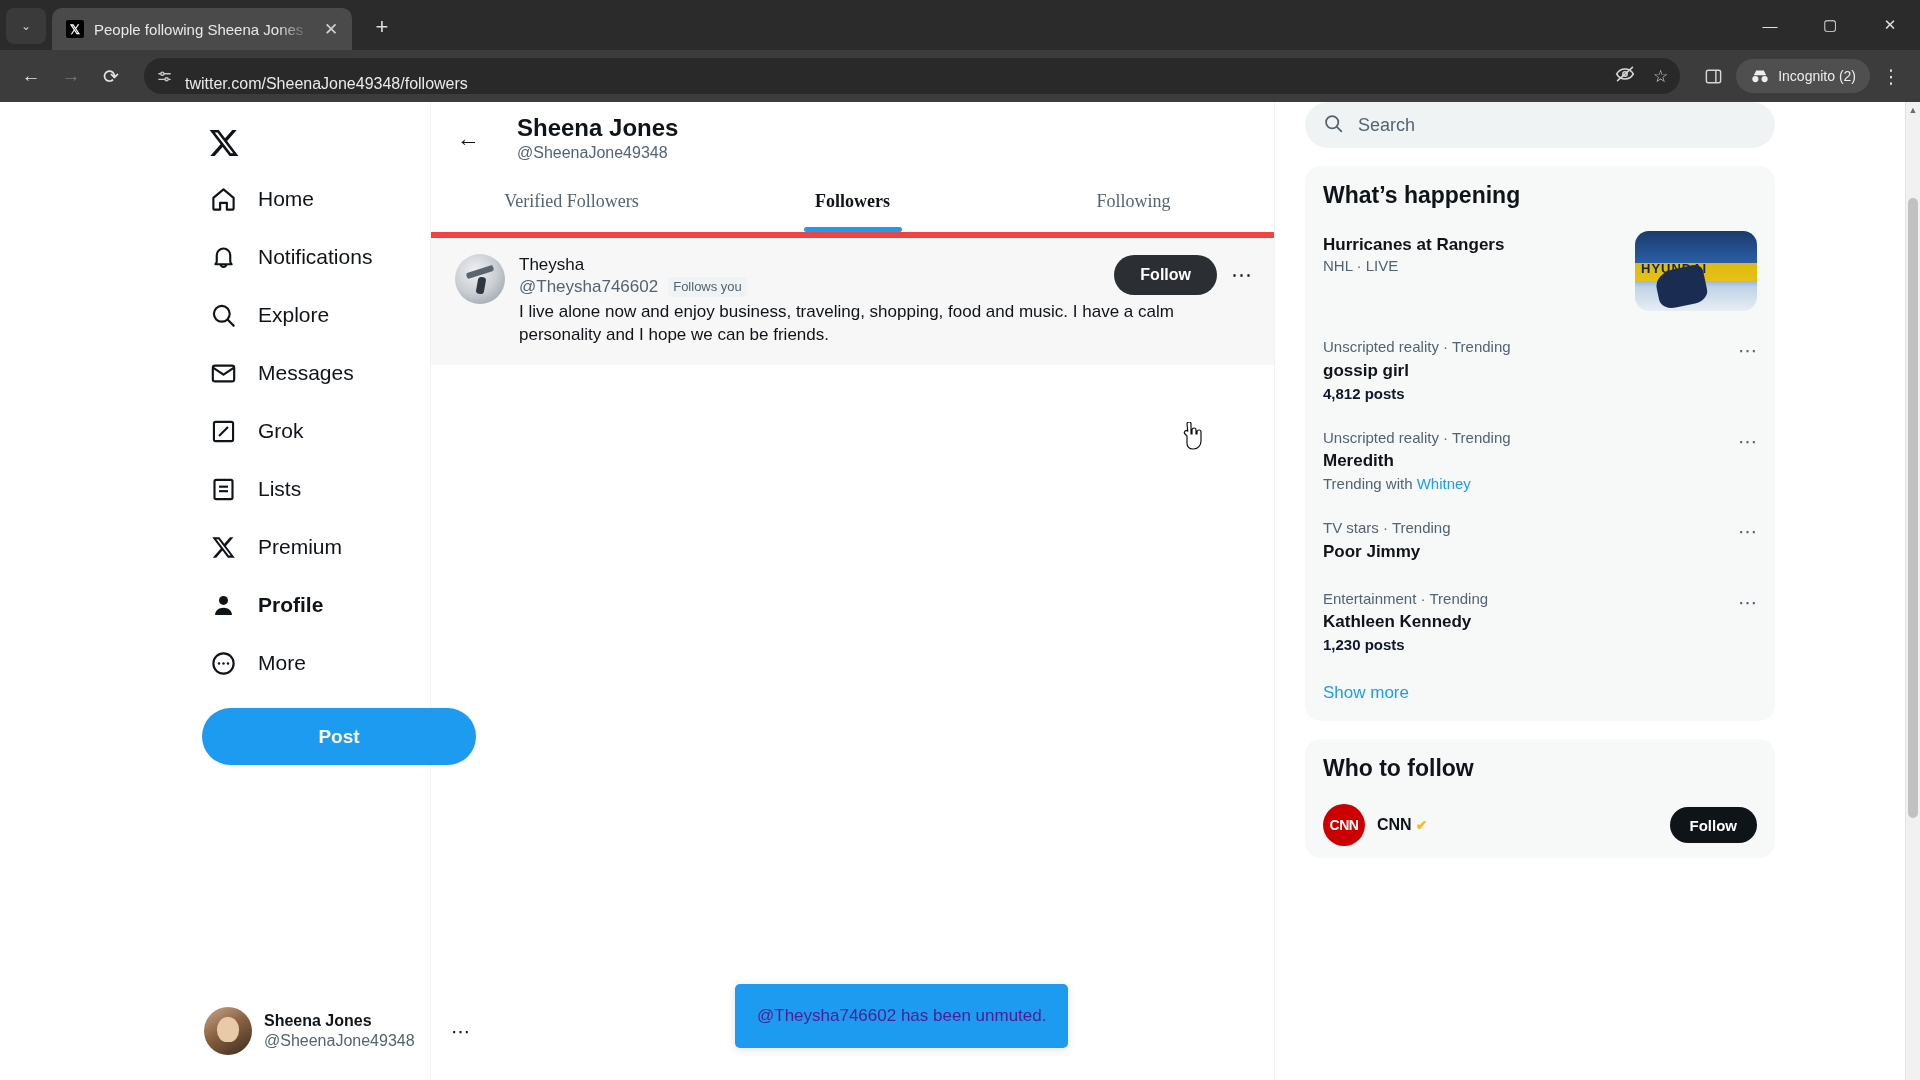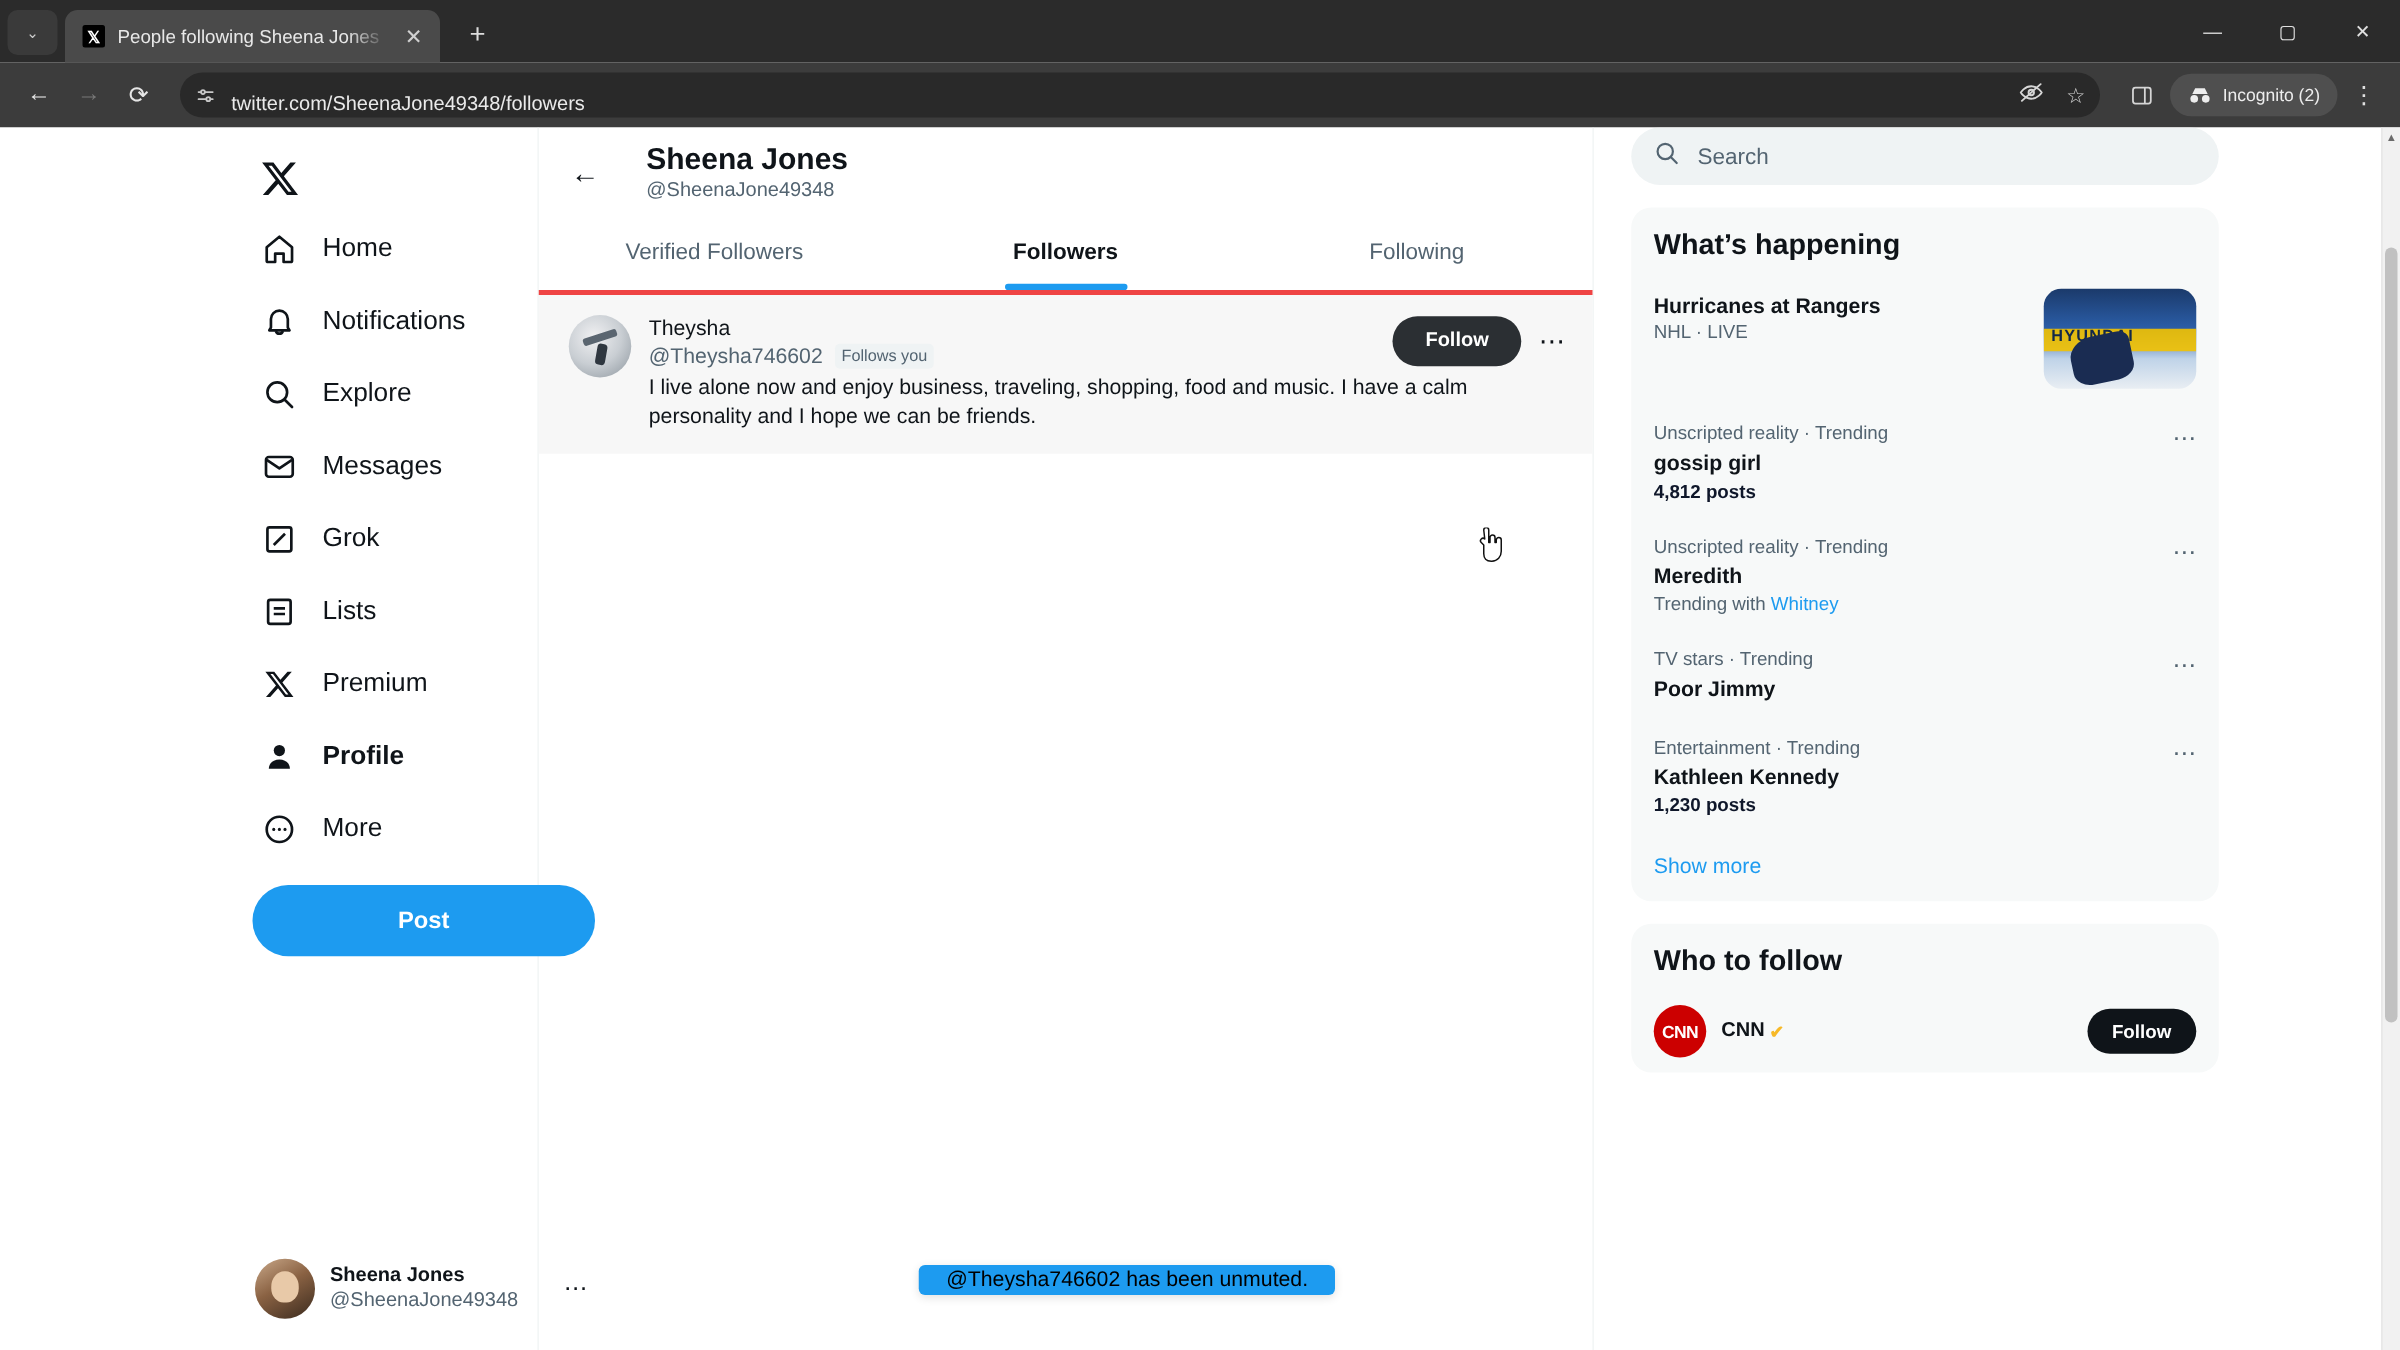--- a/index.html
+++ b/index.html
@@ -121,21 +121,21 @@
     width: 845px; flex: none; border-left: 1px solid #eff3f4; border-right: 1px solid #eff3f4;
     display: flex; flex-direction: column; min-width: 0;
   }
   .center-header { display: flex; align-items: center; gap: 28px; padding: 8px 0 4px 16px; height: 68px; }
   .back-arrow {
     width: 42px; height: 42px; border-radius: 50%; display: flex; align-items: center;
     justify-content: center; color: #0f1419; font-size: 23px; cursor: pointer; flex: none;
   }
   .hdr-title { font-size: 24px; font-weight: 800; color: #0f1419; line-height: 1.15; }
   .hdr-sub { font-size: 16px; color: #536471; line-height: 1.2; margin-top: 2px; }
-  .tabs { display: flex; border-bottom: 4px solid #ef4444; }
+  .tabs { display: flex; border-bottom: 6px solid #ef4444; font-family: Liberation Serif, serif; }
   .tab-item {
     flex: 1; height: 62px; display: flex; align-items: center; justify-content: center;
     cursor: pointer; position: relative; color: #536471; font-size: 18px;
   }
   .tab-item.active { color: #0f1419; font-weight: 700; }
   .tab-item.active::after {
     content: ""; position: absolute; bottom: 0; left: 50%; transform: translateX(-50%);
     width: 98px; height: 5px; background: #1d9bf0; border-radius: 3px;
   }
   .follower-card {
@@ -227,22 +227,22 @@
   .wtf-name { font-size: 16px; font-weight: 700; color: #0f1419; display: flex; align-items: center; gap: 4px; }
   .verified { color: #f7b928; font-size: 14px; }
   .wtf-follow {
     background: #0f1419; color: #fff; border: none; border-radius: 18px;
     height: 36px; padding: 0 20px; font-size: 15px; font-weight: 700;
     cursor: pointer; font-family: inherit; flex: none;
   }
 
   
   .toast {
-    position: absolute; left: 735px; bottom: 44px; background: #1d9bf0; color: #000000;
-    border-radius: 5px; padding: 2px 22px; font-size: 17px; z-index: 60;
+    position: absolute; left: 735px; bottom: 32px; background: #1d9bf0; color: #4c1d95;
+    border-radius: 5px; padding: 22px 22px; font-size: 17px; z-index: 60;
     box-shadow: 0 2px 8px rgba(0,0,0,.12);
   }
 
   
   .scrollbar {
     width: 15px; flex: none; background: #f1f1f1; position: relative;
     border-left: 1px solid #e3e3e3;
   }
   .sb-arrow { height: 16px; display: flex; align-items: center; justify-content: center;
               color: #6b6b6b; font-size: 9px; }

